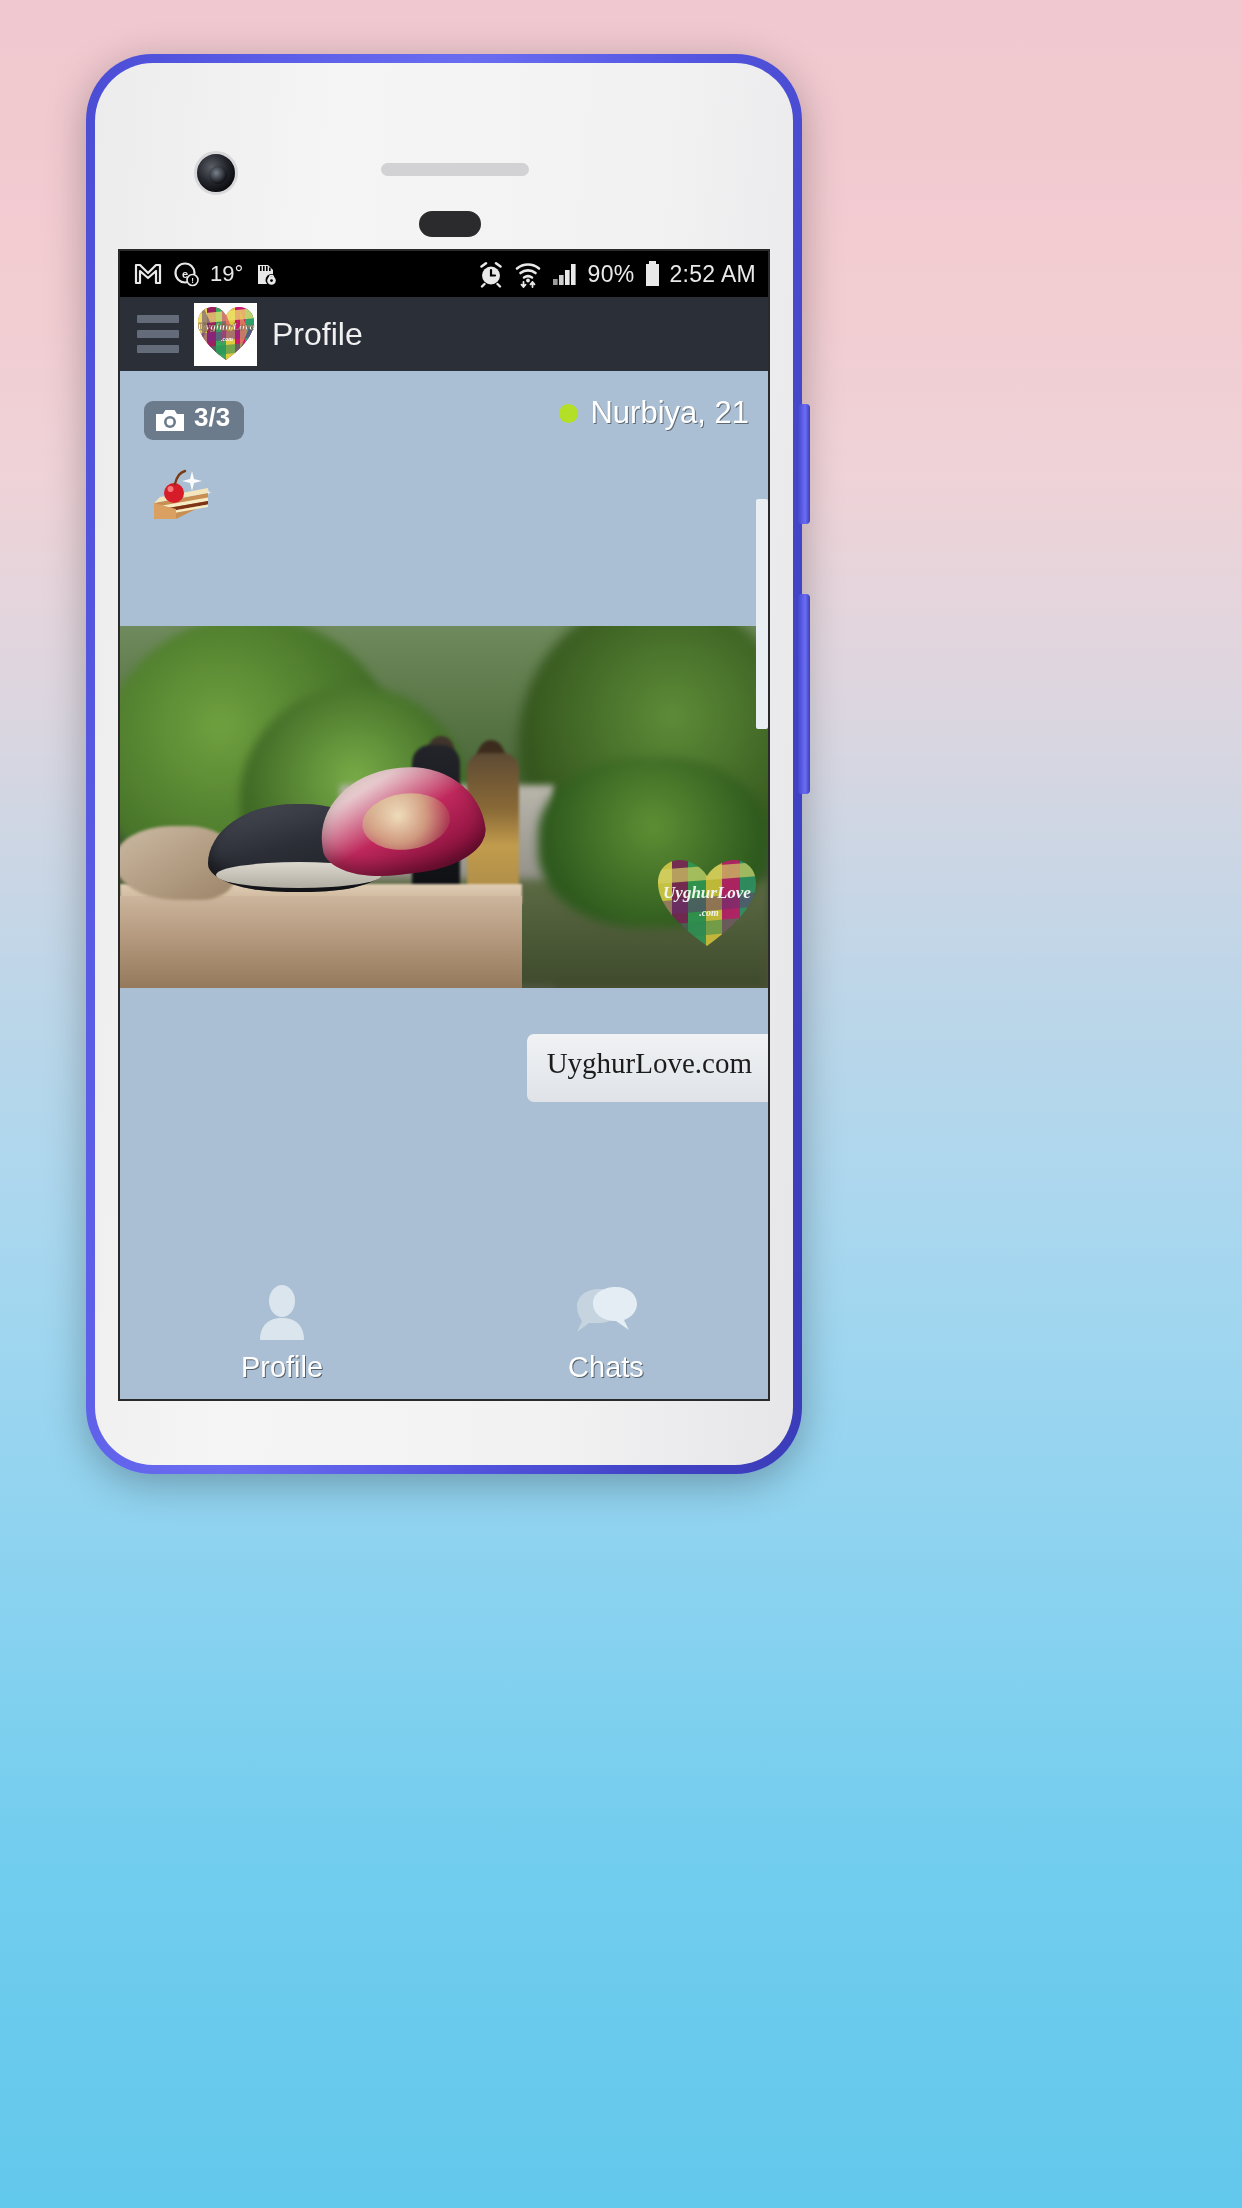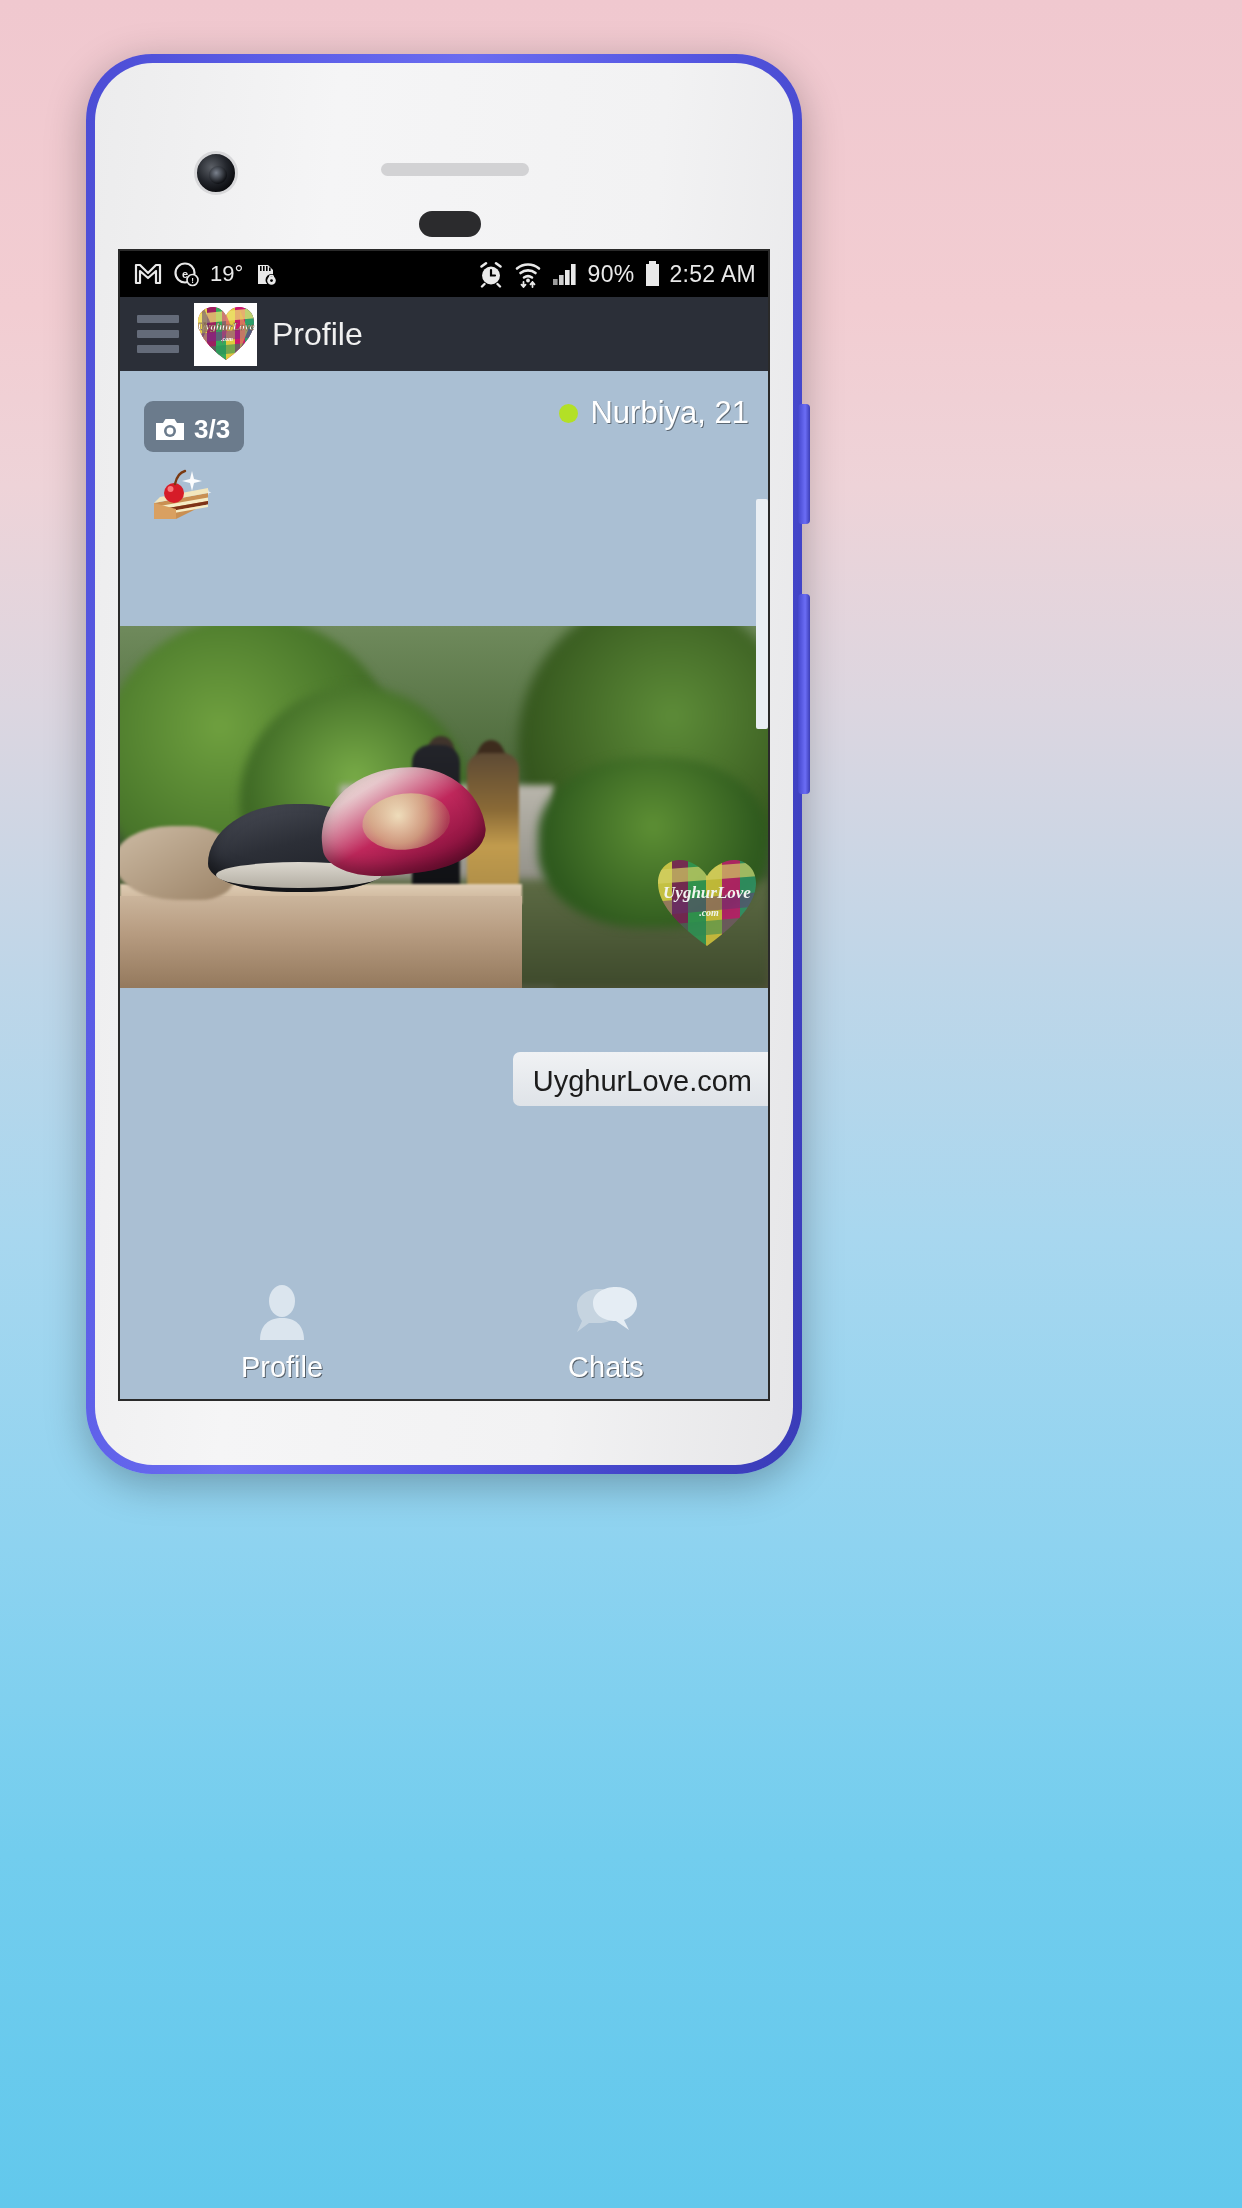--- a/index.html
+++ b/index.html
@@ -105,22 +105,22 @@
   #content-area {
     position:relative;
     height:calc(1152px - 46px - 74px);
     background:#aabfd3;
   }
 
   #profile-header { position:relative; height:255px; }
   #photo-count-badge {
     position:absolute; left:24px; top:30px;
     background:#6b7b8c; border-radius:9px;
-    padding:13px 14px 7px 11px;
-    display:flex; align-items:center; gap:9px;
+    padding:1px 14px 7px 11px;
+    display:flex; align-items:flex-end; gap:9px;
   }
   #photo-count-label { color:#fff; font-size:26px; font-weight:700; }
   #profile-name-row {
     position:absolute; right:19px; top:24px;
     display:flex; align-items:center; gap:12px;
   }
   #online-status-dot { width:19px; height:19px; border-radius:50%; background:#b3e026; }
   #profile-name-label {
     color:#fff; font-size:31px;
     text-shadow:1px 1px 0 rgba(0,0,0,.45);
@@ -175,24 +175,25 @@
               border-radius:50%;
               background:radial-gradient(circle at 42% 38%, rgba(240,228,190,.95) 0%, rgba(216,192,140,.75) 45%, rgba(180,150,100,.25) 80%); }
   #photo-watermark {
     position:absolute; right:8px; bottom:38px;
     width:106px; height:96px; opacity:.93;
   }
 
   
   #lower-strip { position:relative; height:174px; background:#aabfd3; }
   #website-chip {
-    position:absolute; right:0; top:64px;
+    position:absolute; right:0; top:46px;
     background:linear-gradient(180deg,#f0f2f4,#dfe3e8);
     border-radius:7px 0 0 7px;
-    padding:13px 16px 8px 20px;
+    padding:13px 16px 22px 20px;
+    font-family:Liberation Serif, serif;
   }
   #website-chip-label { font-size:29px; color:#1c1c1c; }
 
   
   #bottom-nav {
     position:absolute; left:0; bottom:0; width:100%; height:134px;
     background:#aabfd3;
     display:flex; align-items:flex-start; justify-content:space-around;
     padding-top:12px;
   }

